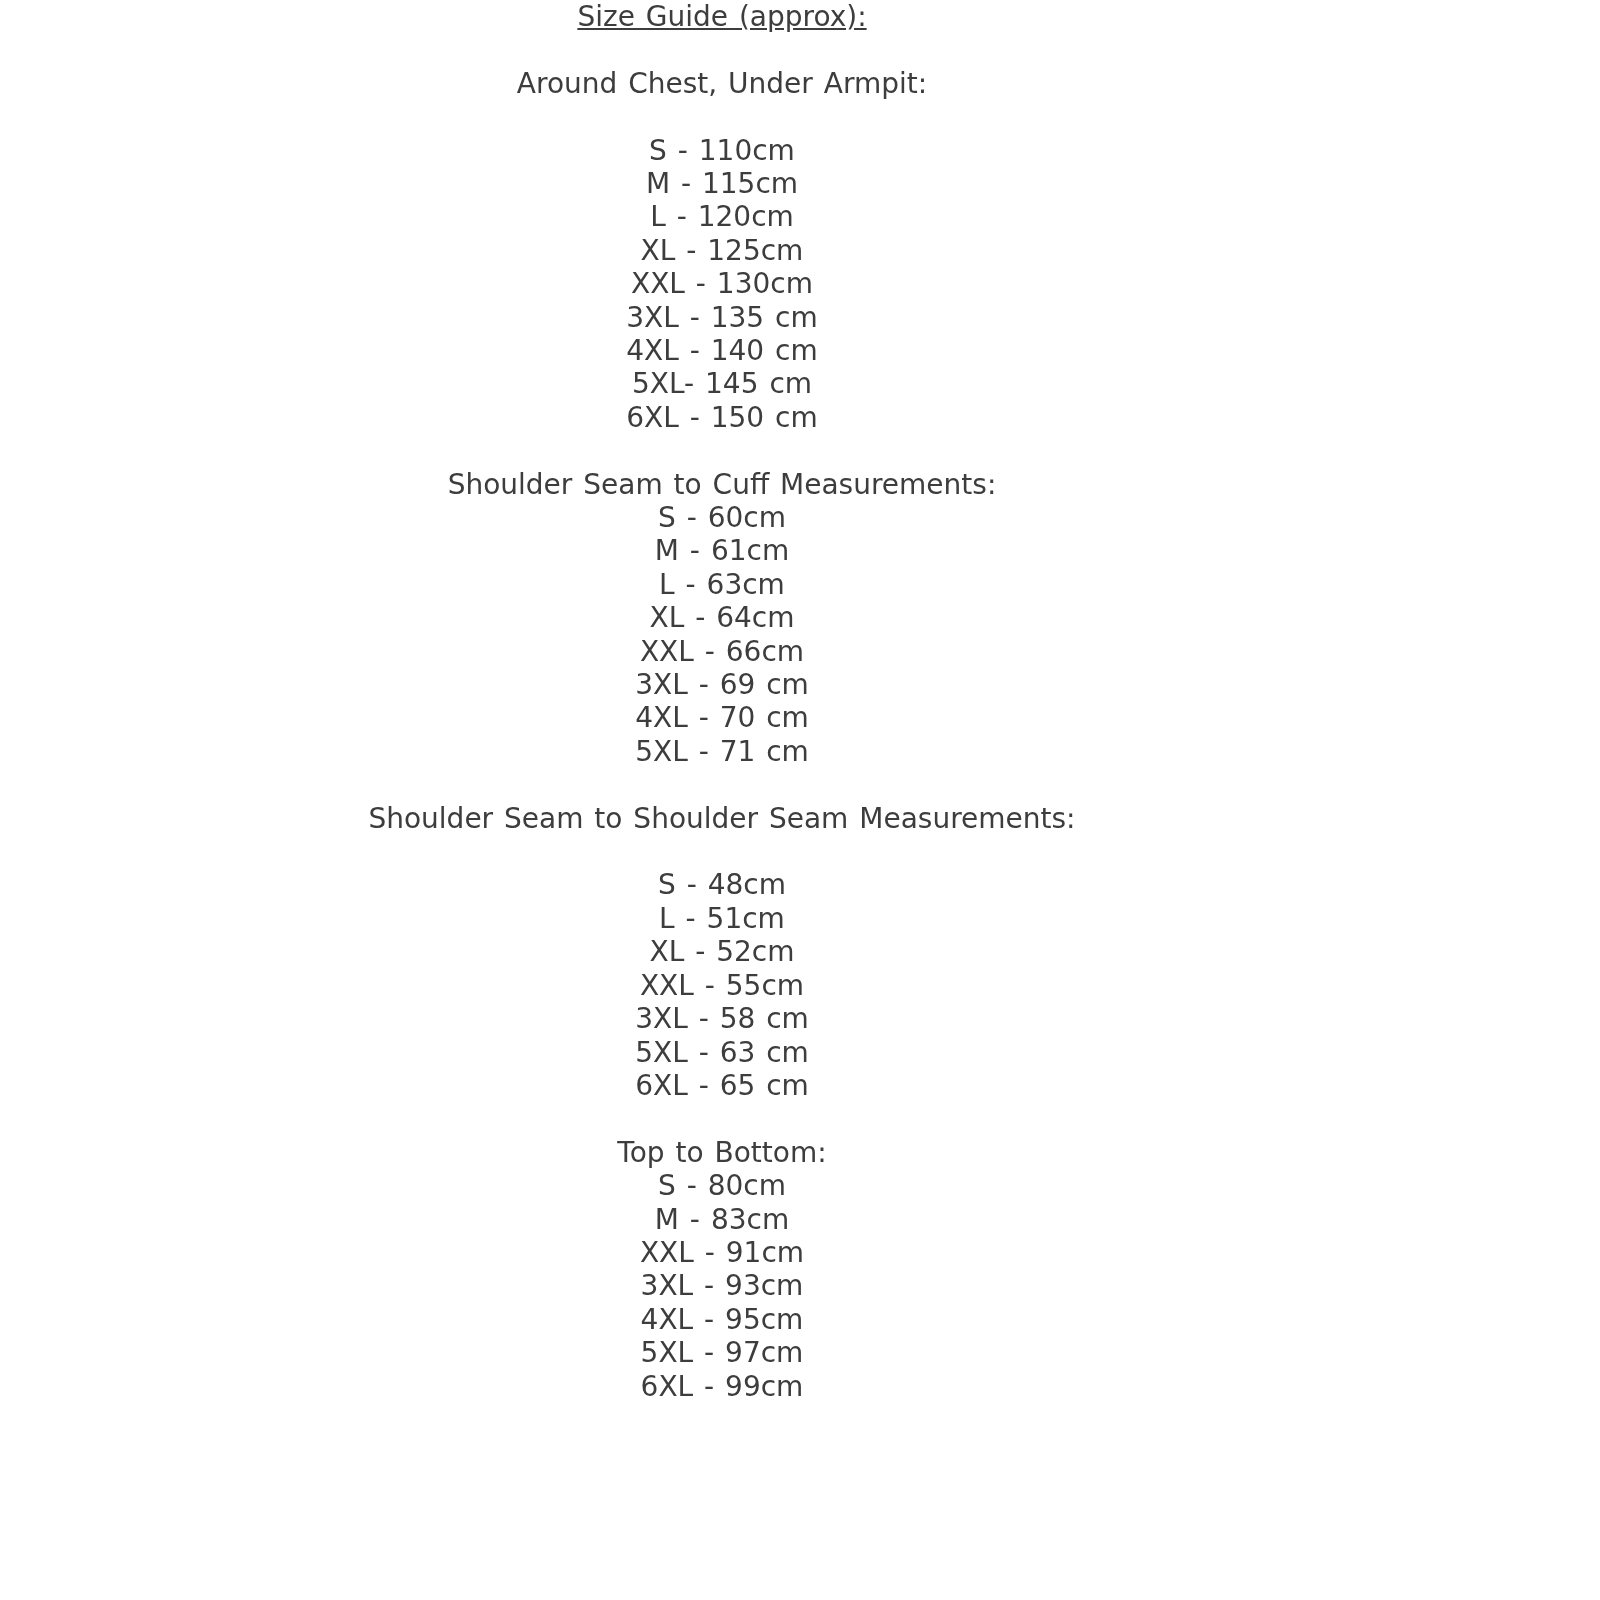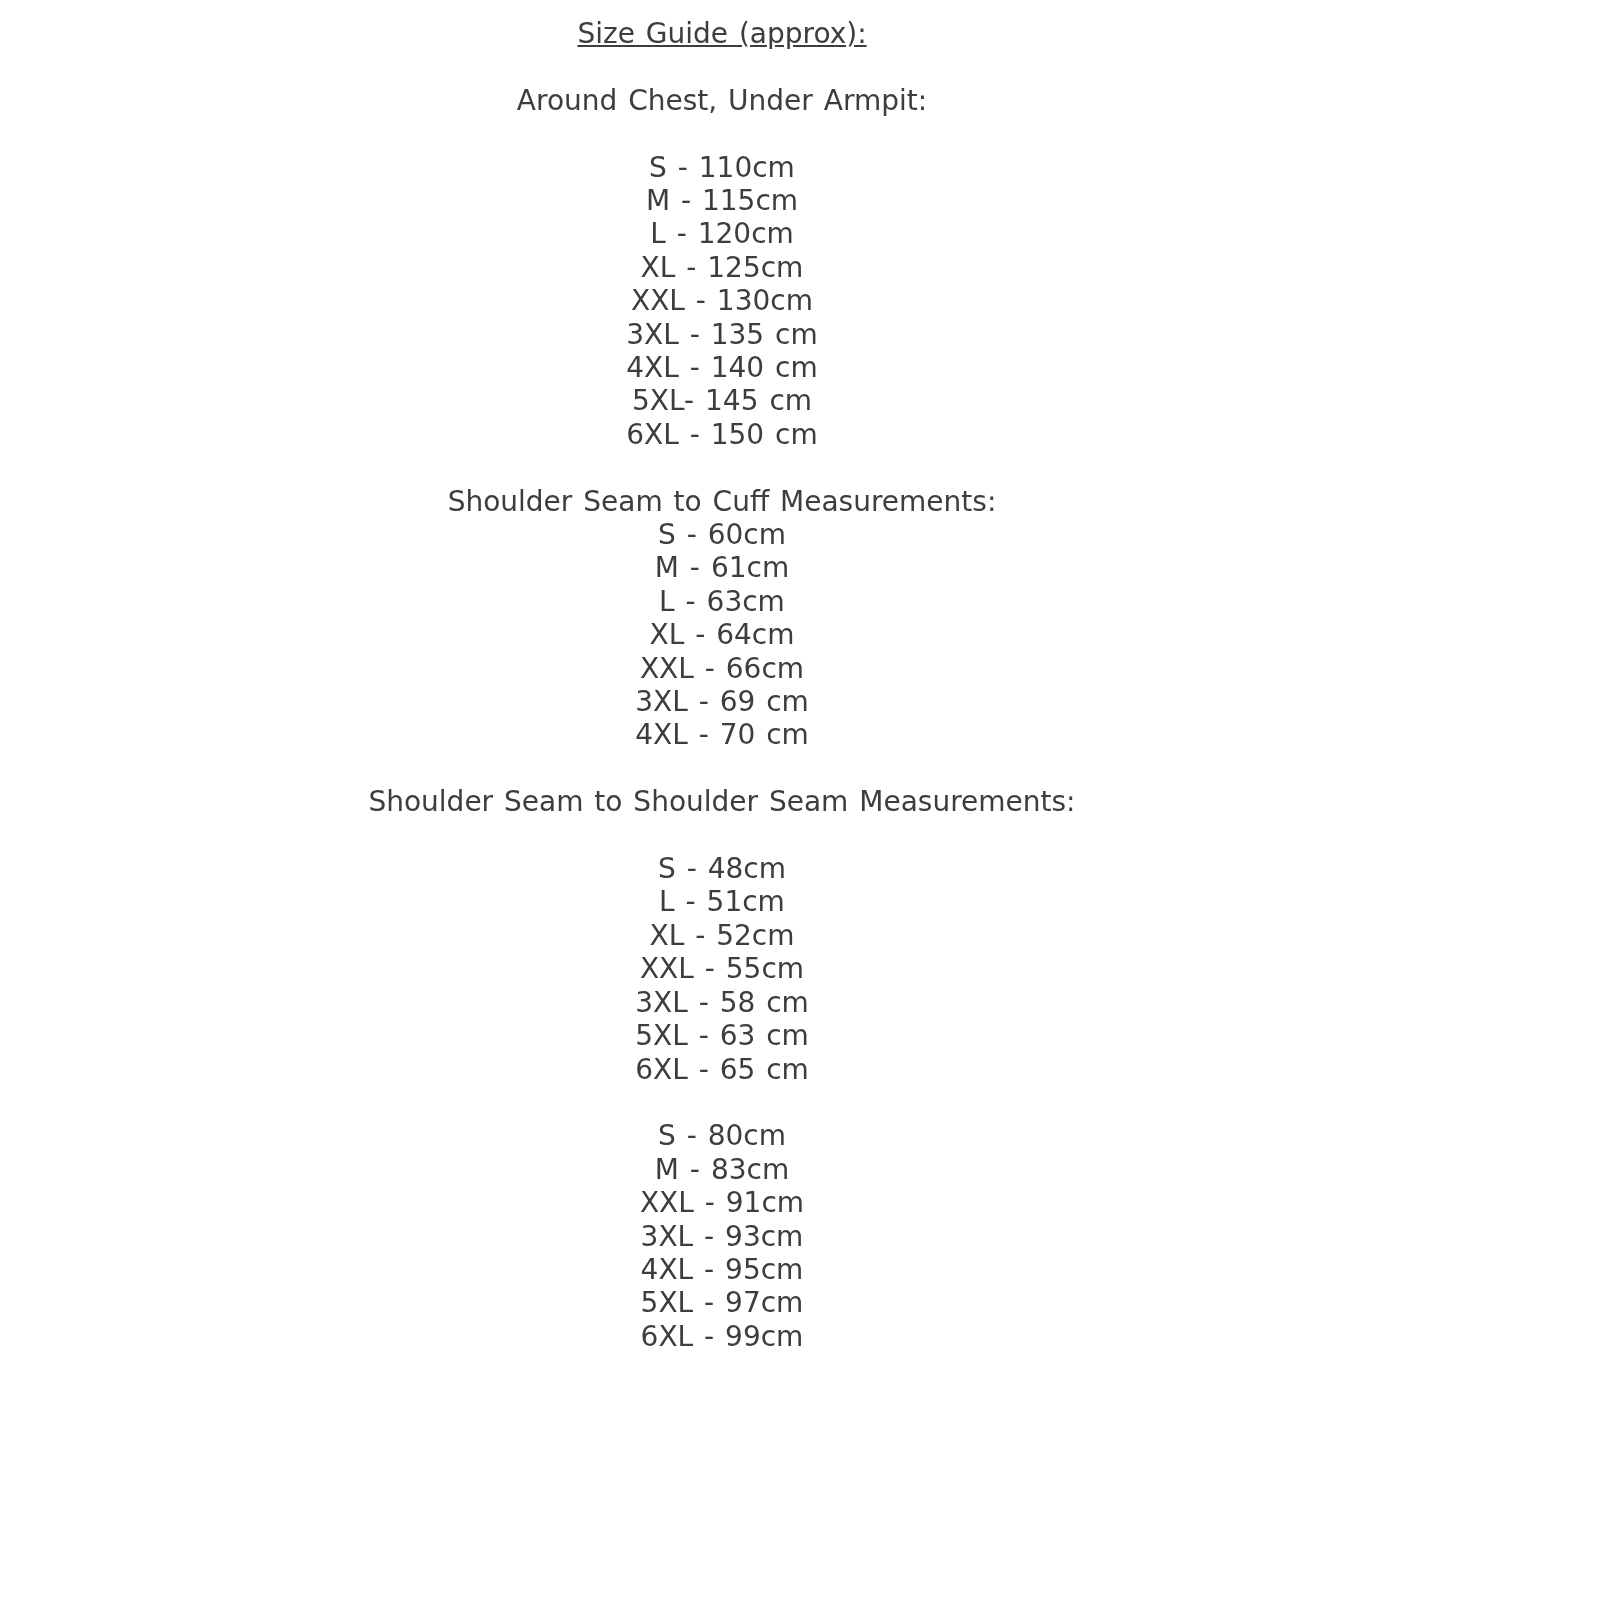--- a/index.html
+++ b/index.html
@@ -10,21 +10,20 @@
   body {
     width: 1600px;
     height: 1600px;
     overflow: hidden;
     font-family: "DejaVu Sans", "Liberation Sans", sans-serif;
     color: #3d3d3d;
   }
   .doc {
     box-sizing: border-box;
     width: 1332px;
-    padding-top: 17px;
     padding-left: 112px; 
     text-align: center;
     font-size: 28px;
     line-height: 33.4px;
     word-spacing: 2px;
   }
   .line {
     min-height: 33.4px;
     white-space: pre;
   }
@@ -54,33 +53,35 @@
   <div class="line"></div>
 
   <div class="line">Shoulder Seam to Cuff Measurements:</div>
   <div class="line">S - 60cm</div>
   <div class="line">M - 61cm</div>
   <div class="line">L - 63cm</div>
   <div class="line">XL - 64cm</div>
   <div class="line">XXL - 66cm</div>
   <div class="line">3XL - 69 cm</div>
   <div class="line">4XL - 70 cm</div>
+  <div class="line">5XL - 71 cm</div>
   <div class="line"></div>
 
   <div class="line">Shoulder Seam to Shoulder Seam Measurements:</div>
   <div class="line"></div>
   <div class="line">S - 48cm</div>
   <div class="line">L - 51cm</div>
   <div class="line">XL - 52cm</div>
   <div class="line">XXL - 55cm</div>
   <div class="line">3XL - 58 cm</div>
   <div class="line">5XL - 63 cm</div>
   <div class="line">6XL - 65 cm</div>
   <div class="line"></div>
 
+  <div class="line">Top to Bottom:</div>
   <div class="line">S - 80cm</div>
   <div class="line">M - 83cm</div>
   <div class="line">XXL - 91cm</div>
   <div class="line">3XL - 93cm</div>
   <div class="line">4XL - 95cm</div>
   <div class="line">5XL - 97cm</div>
   <div class="line">6XL - 99cm</div>
 
 </div>
 

